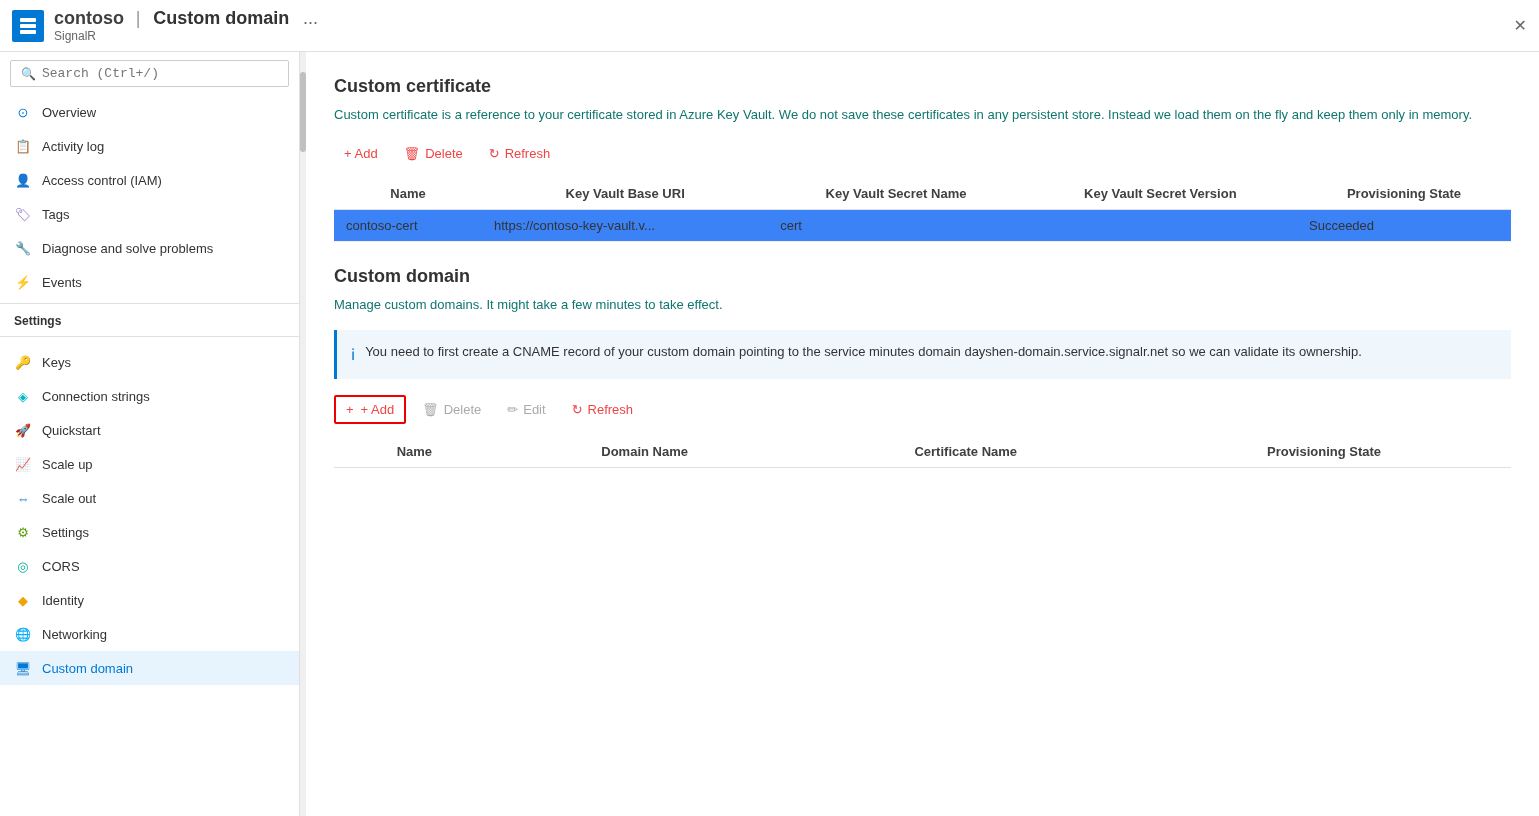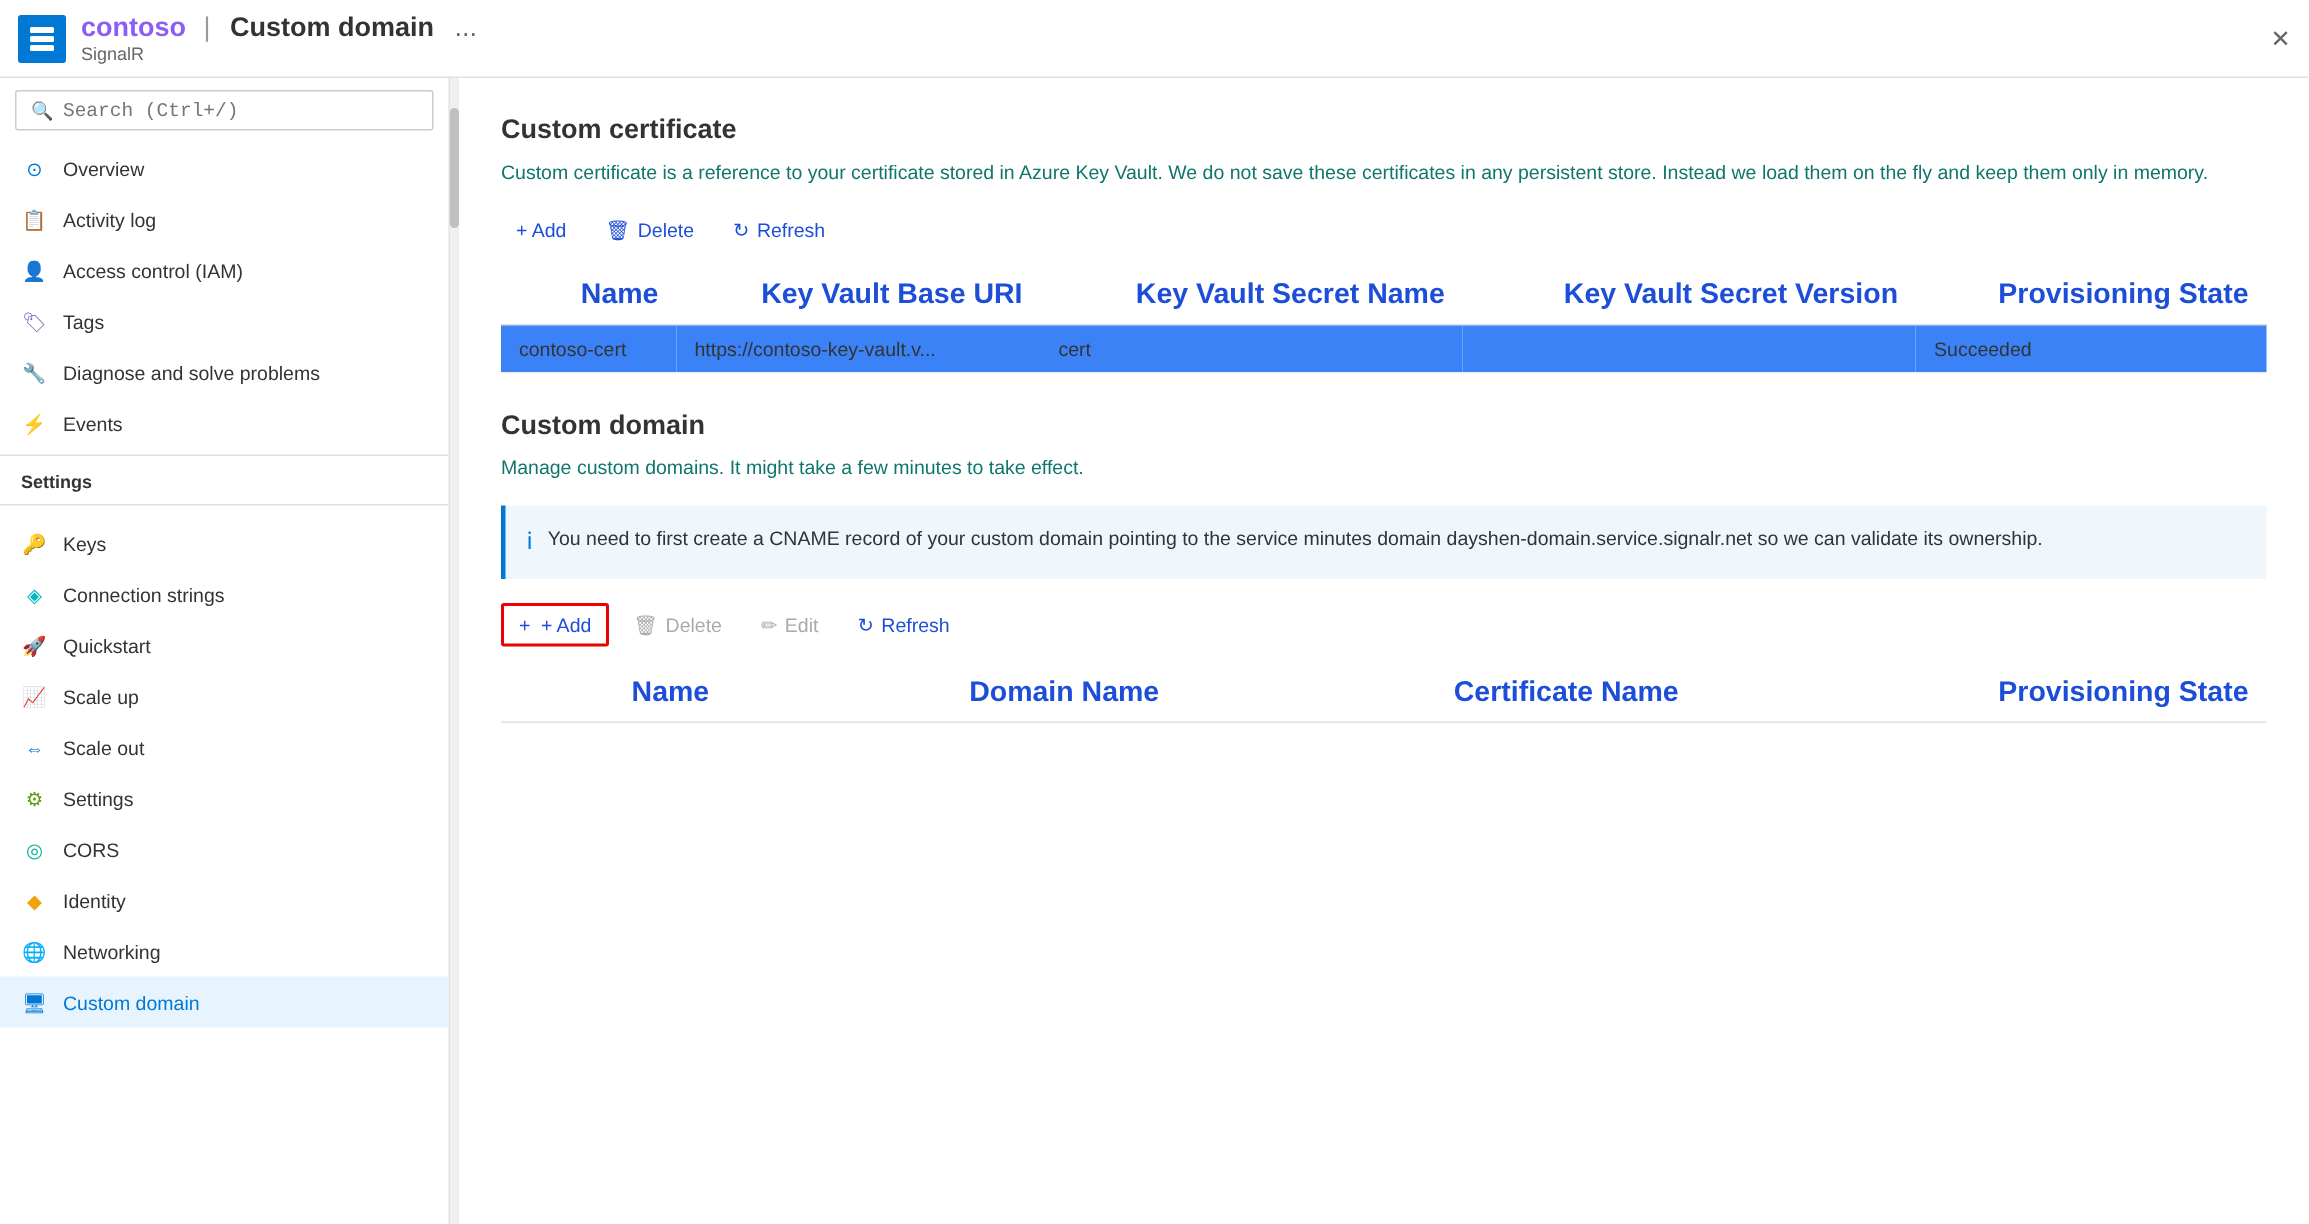--- a/index.html
+++ b/index.html
@@ -6,21 +6,21 @@
     body { font-family: 'Segoe UI', sans-serif; font-size: 13px; color: #333; background: #fff; display: flex; flex-direction: column; height: 816px; overflow: hidden; }
 
     .title-bar {
       display: flex; align-items: center; padding: 8px 12px;
       border-bottom: 1px solid #e0e0e0; background: #fff;
       min-height: 52px;
     }
     .title-bar-icon { width: 32px; height: 32px; background: #0078d4; border-radius: 2px; display: flex; align-items: center; justify-content: center; margin-right: 10px; flex-shrink: 0; }
     .title-bar-icon svg { width: 20px; height: 20px; }
     .title-bar-text { flex: 1; }
-    .title-bar-text .resource-name { font-size: 18px; font-weight: 600; color: #8b5cf6; }
+    .title-bar-text .resource-name { font-size: 18px; font-weight: 600; color: #404040; }
     .title-bar-text .resource-type { font-size: 12px; color: #666; }
     .title-bar-separator { color: #999; margin: 0 8px; font-size: 18px; }
     .title-bar-page { font-size: 18px; font-weight: 600; color: #333; }
     .title-bar-dots { color: #666; margin-left: 10px; font-size: 18px; cursor: pointer; }
     .title-bar-close { margin-left: auto; cursor: pointer; font-size: 16px; color: #666; }
 
     .main-layout { display: flex; flex: 1; overflow: hidden; }
 
     .sidebar {
       width: 300px; min-width: 300px; background: #fff;
@@ -73,33 +73,33 @@
     .section-desc {
       font-size: 13px; color: #0f766e; margin-bottom: 16px; line-height: 1.5;
     }
 
     .toolbar {
       display: flex; align-items: center; gap: 6px; margin-bottom: 12px;
     }
     .toolbar-btn {
       display: flex; align-items: center; gap: 5px;
       padding: 5px 10px; border: none; background: none;
-      cursor: pointer; font-size: 13px; color: #1d4ed8;
+      cursor: pointer; font-size: 13px; color: #ef4444;
     }
     .toolbar-btn.disabled { color: #aaa; cursor: default; }
 
     .add-btn-highlighted {
       border: 2px solid #e00; border-radius: 2px;
     }
 
     .data-table { width: 100%; border-collapse: collapse; margin-bottom: 24px; }
     .data-table th {
-      text-align: right; padding: 8px 12px;
+      text-align: center; padding: 8px 12px;
       border-bottom: 1px solid #e0e0e0;
-      font-weight: 600; font-size: 19px; color: #1d4ed8;
+      font-weight: 600; font-size: 13px; color: #404040;
     }
     .data-table td {
       padding: 8px 12px; border-bottom: 1px solid #f0f0f0;
       font-size: 13px; color: #333;
     }
     .data-table tr.data-row { background: #3b82f6; }
 
     .info-banner {
       background: #eff6fc; border-left: 3px solid #0078d4;
       padding: 12px 14px; margin-bottom: 16px;

